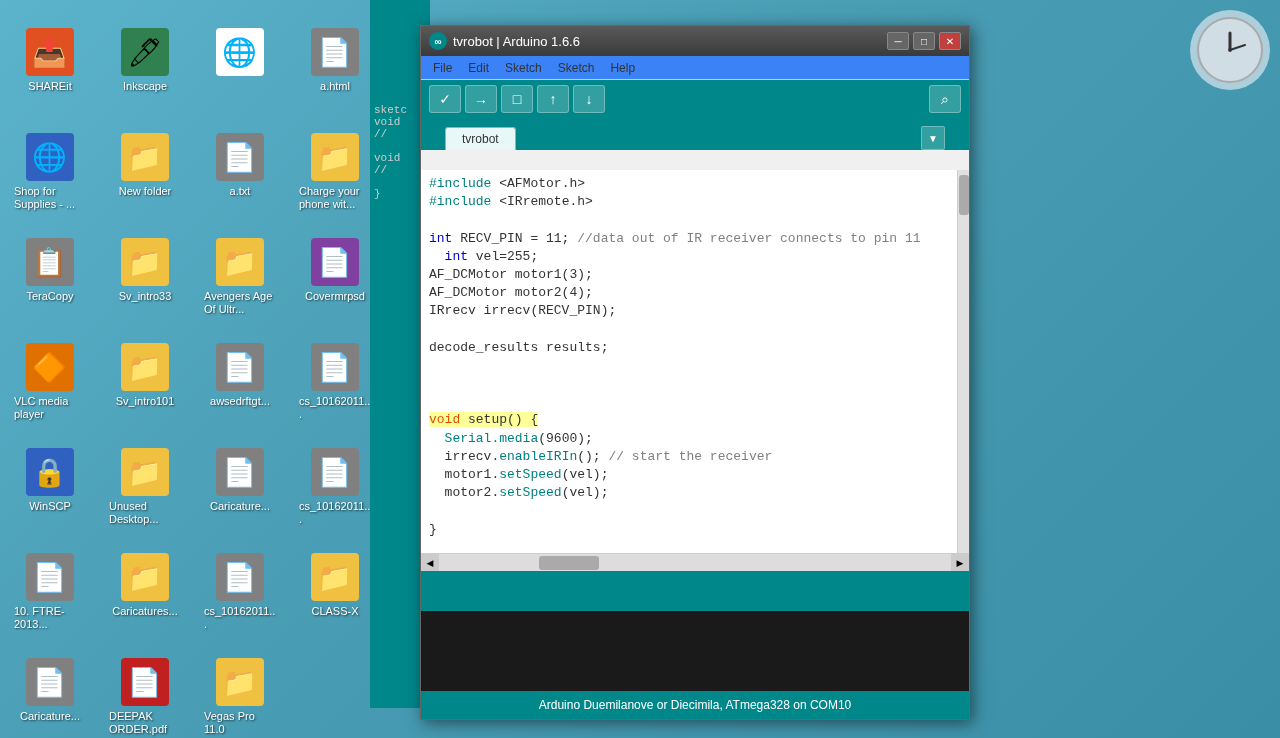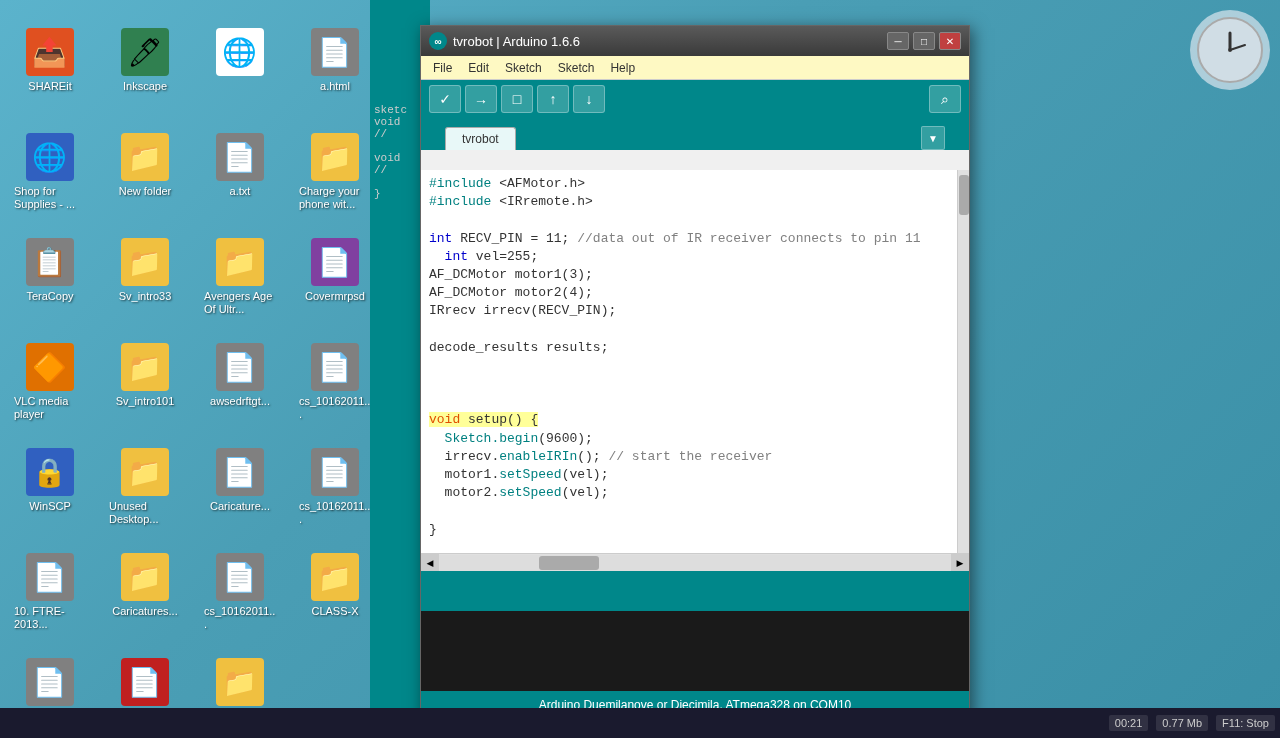--- a/index.html
+++ b/index.html
@@ -182,21 +182,21 @@
       justify-content: center;
       font-size: 10px;
       color: white;
     }
     .win-btn-min { background: #666; }
     .win-btn-max { background: #666; }
     .win-btn-close { background: #c04040; }
 
     .window-menubar {
       height: 24px;
-      background: #fef9c3;
+      background: #3b82f6;
       display: flex;
       align-items: center;
       padding: 0 4px;
       border-bottom: 1px solid #ccc;
       flex-shrink: 0;
     }
 
     .menu-item {
       padding: 2px 8px;
       font-size: 12px;
@@ -611,21 +611,21 @@
   <span class="kw-blue">int</span> vel=255;
 AF_DCMotor motor1(3);
 AF_DCMotor motor2(4);
 IRrecv irrecv(RECV_PIN);
 
 decode_results results;
 
 
 
 <span style="background:#ffff99;"><span class="kw-orange">void</span> setup() {</span>
-  <span class="kw-teal">Sketch.begin</span>(9600);
+  <span class="kw-teal">Serial.media</span>(9600);
   irrecv.<span class="kw-teal">enableIRIn</span>(); <span class="kw-comment">// start the receiver</span>
   motor1.<span class="kw-teal">setSpeed</span>(vel);
   motor2.<span class="kw-teal">setSpeed</span>(vel);
 
 }</div>
       <div class="scrollbar-v">
         <div class="scrollbar-thumb"></div>
       </div>
     </div>
 
@@ -640,21 +640,14 @@
     <div class="console-area"></div>
 
     <div class="output-area"></div>
 
     <div class="status-bar">
       <span class="status-text">Arduino Duemilanove or Diecimila, ATmega328 on COM10</span>
     </div>
 
   </div>
 
-  <div class="taskbar">
-    <div class="taskbar-right">
-      <span class="taskbar-item">00:21</span>
-      <span class="taskbar-item">0.77 Mb</span>
-      <span class="taskbar-item">F11: Stop</span>
-    </div>
-  </div>
 
 </div>
 
 </body></html>

